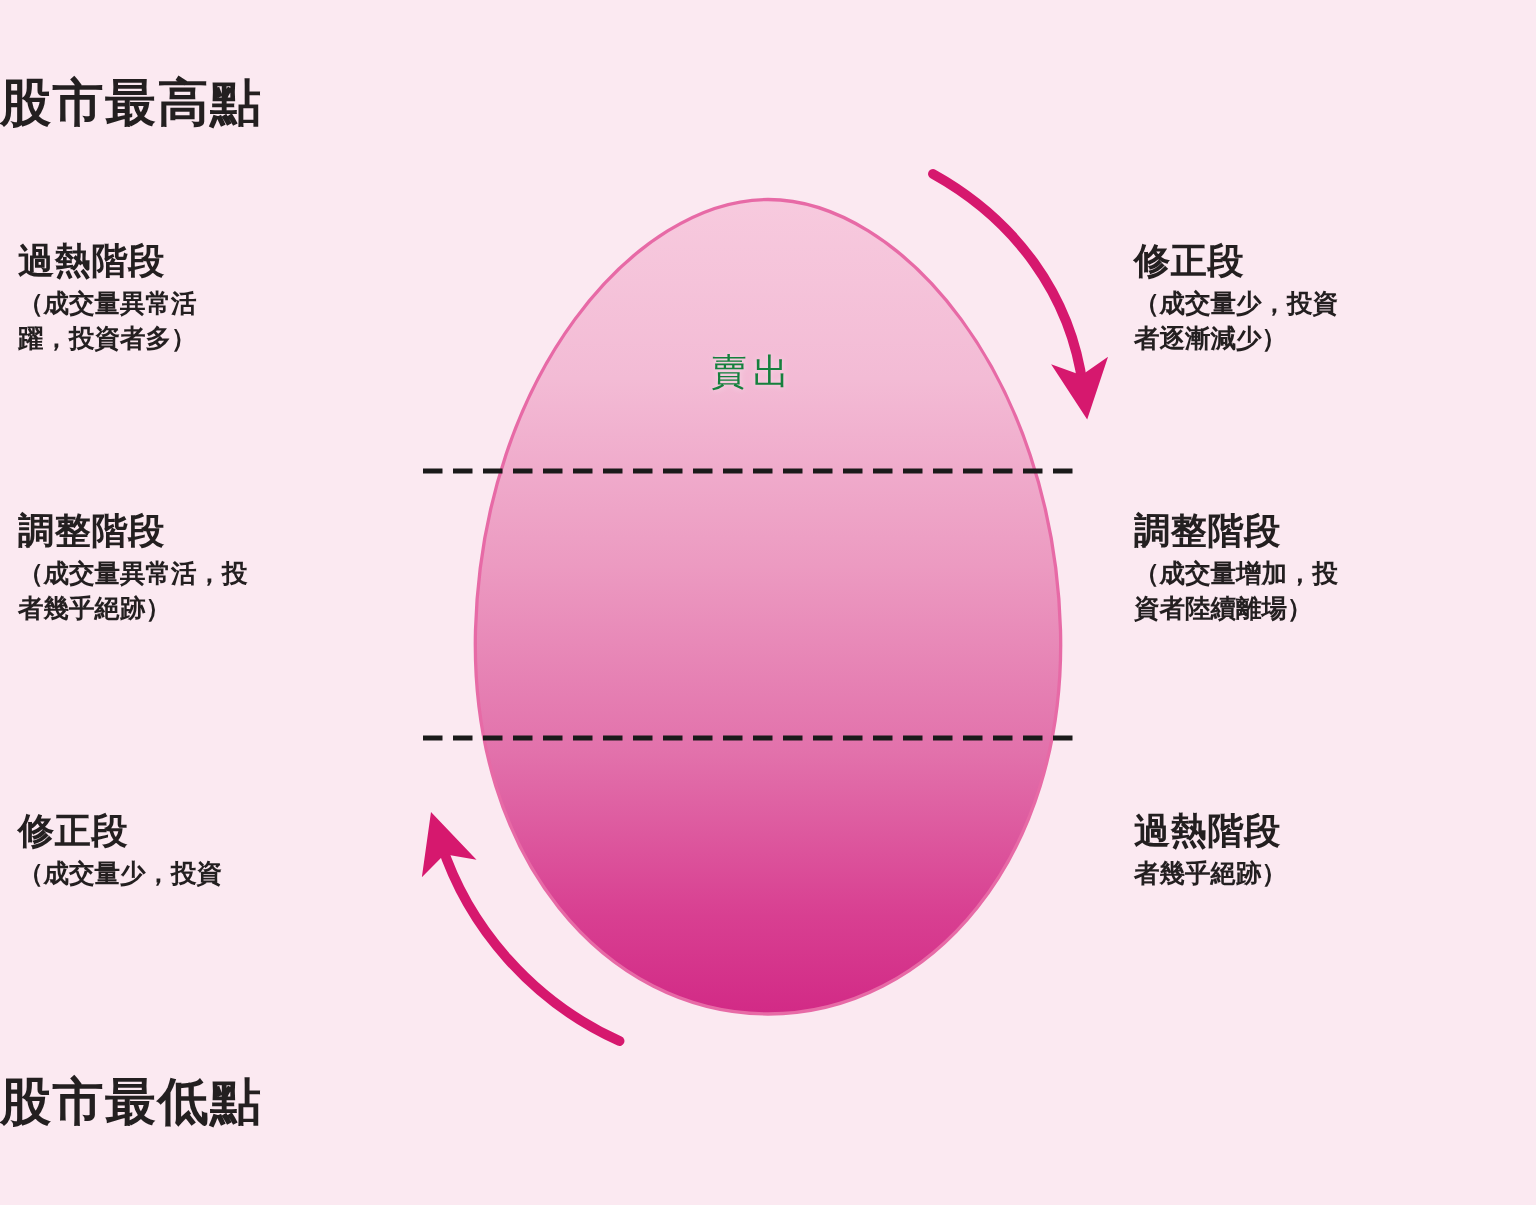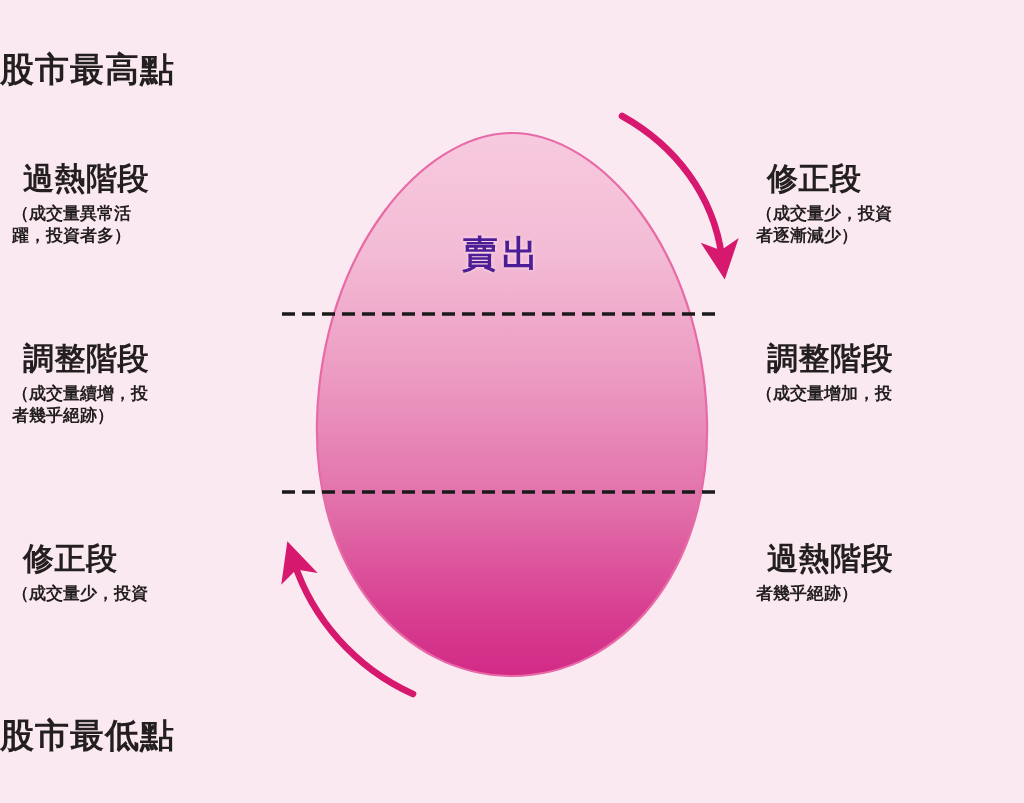--- a/index.html
+++ b/index.html
@@ -33,26 +33,25 @@
   #top-label { top: 52px; }
   #bottom-label { top: 718px; }
 
   
   .side-block {
     position: absolute;
     color: #231f20;
     line-height: 1.34;
   }
   .side-block .phase-title {
-    font-size: 31px;
+    font-size: 24px;
     font-weight: bold;
     letter-spacing: 0.5px;
     margin-bottom: 2px;
     white-space: nowrap;
-    margin-left: 11px;
   }
   .side-block .phase-desc {
     font-size: 17px;
     font-weight: bold;
     letter-spacing: 0px;
   }
   .left-col  { left: 12px;  width: 272px; text-align: left; }
   .right-col { left: 756px; width: 268px; text-align: left; }
 
   #left-block-0  { top: 158px; }
@@ -71,23 +70,23 @@
     height: 803px;
     pointer-events: none;
   }
 
   
   .egg-zone-label {
     position: absolute;
     width: 260px;
     left: 372px;
     text-align: center;
-    font-size: 36px;
-    font-weight: bold;
-    color: #4c1d95;
+    font-size: 24px;
+    font-weight: normal;
+    color: #15803d;
     letter-spacing: 4px;
     text-shadow: 0 0 4px rgba(255,255,255,0.55);
     line-height: 1;
   }
   #zone-label-0 { top: 236px; }
   #zone-label-1 { top: 389px; }
   #zone-label-2 { top: 554px; }
 </style>
 </head>
 <body>
@@ -129,38 +128,39 @@
   <div class="egg-zone-label" id="zone-label-0">賣出</div>
 
   <div class="side-block left-col" id="left-block-0">
     <div class="phase-title">過熱階段</div>
     <div class="phase-desc">（成交量異常活</div>
     <div class="phase-desc">躍，投資者多）</div>
   </div>
 
   <div class="side-block left-col" id="left-block-1">
     <div class="phase-title">調整階段</div>
-    <div class="phase-desc">（成交量續增，投</div>
+    <div class="phase-desc">（成交量異常活，投</div>
     <div class="phase-desc">者幾乎絕跡）</div>
   </div>
 
   <div class="side-block left-col" id="left-block-2">
     <div class="phase-title">修正段</div>
     <div class="phase-desc">（成交量少，投資</div>
   </div>
 
   <div class="side-block right-col" id="right-block-0">
     <div class="phase-title">修正段</div>
     <div class="phase-desc">（成交量少，投資</div>
     <div class="phase-desc">者逐漸減少）</div>
   </div>
 
   <div class="side-block right-col" id="right-block-1">
     <div class="phase-title">調整階段</div>
     <div class="phase-desc">（成交量增加，投</div>
+    <div class="phase-desc">資者陸續離場）</div>
   </div>
 
   <div class="side-block right-col" id="right-block-2">
     <div class="phase-title">過熱階段</div>
     <div class="phase-desc">者幾乎絕跡）</div>
   </div>
 
   <div class="extreme-label" id="bottom-label">股市最低點</div>
 
 </div>

